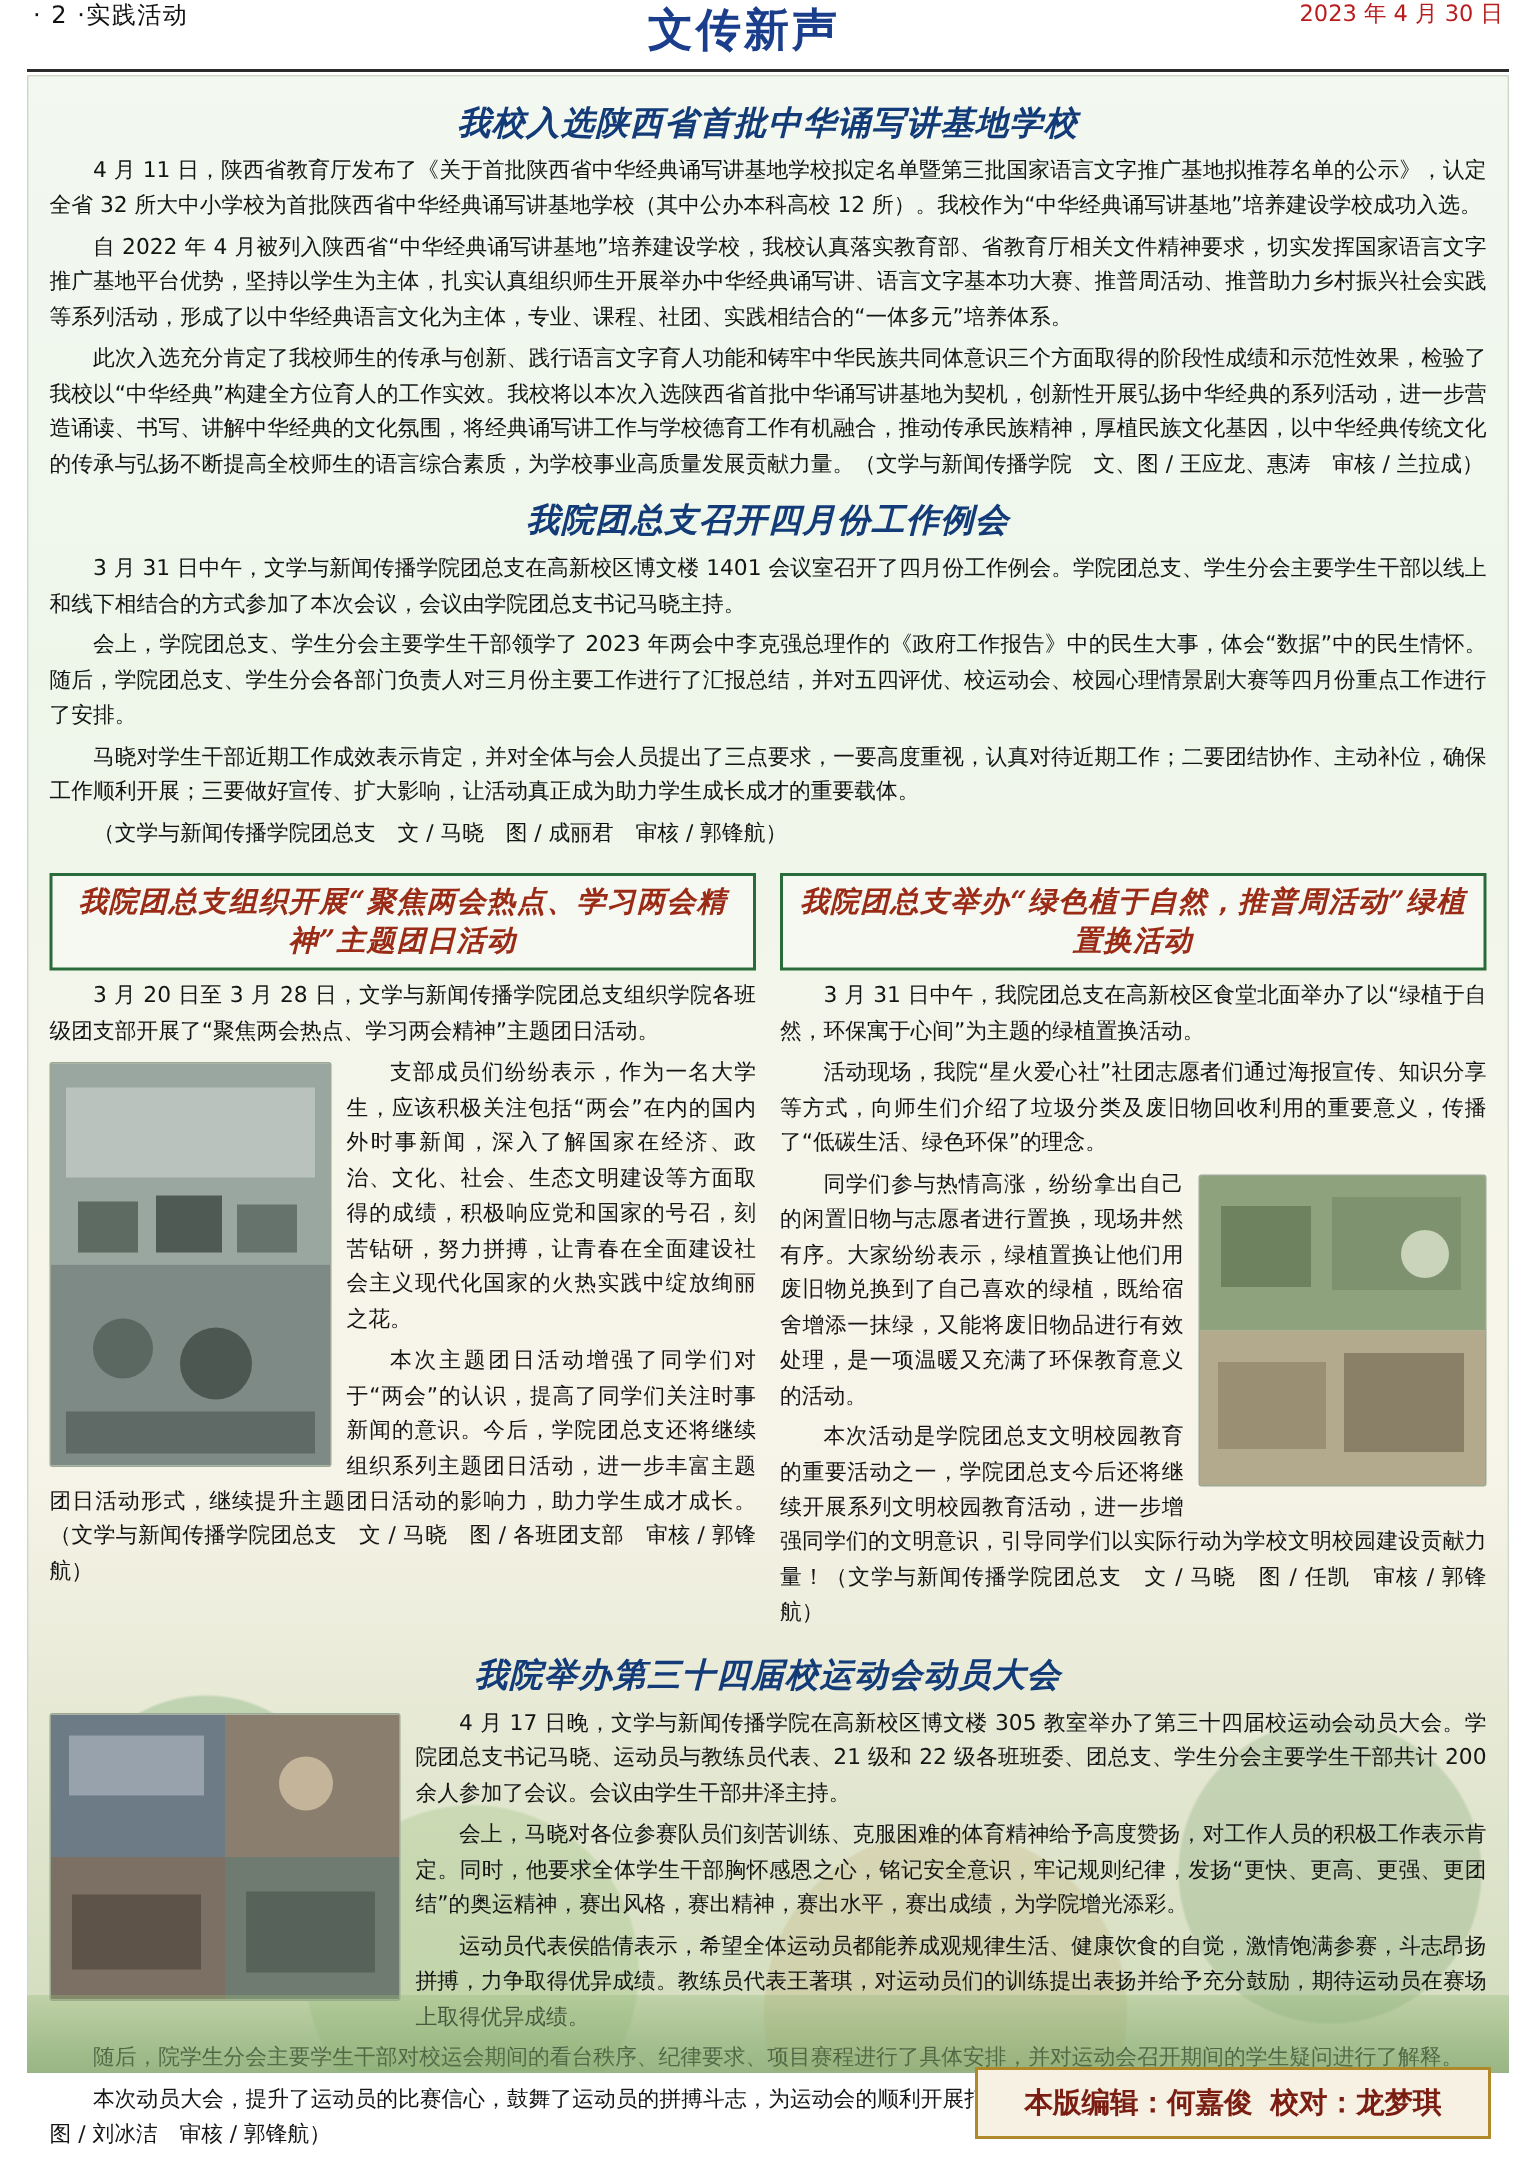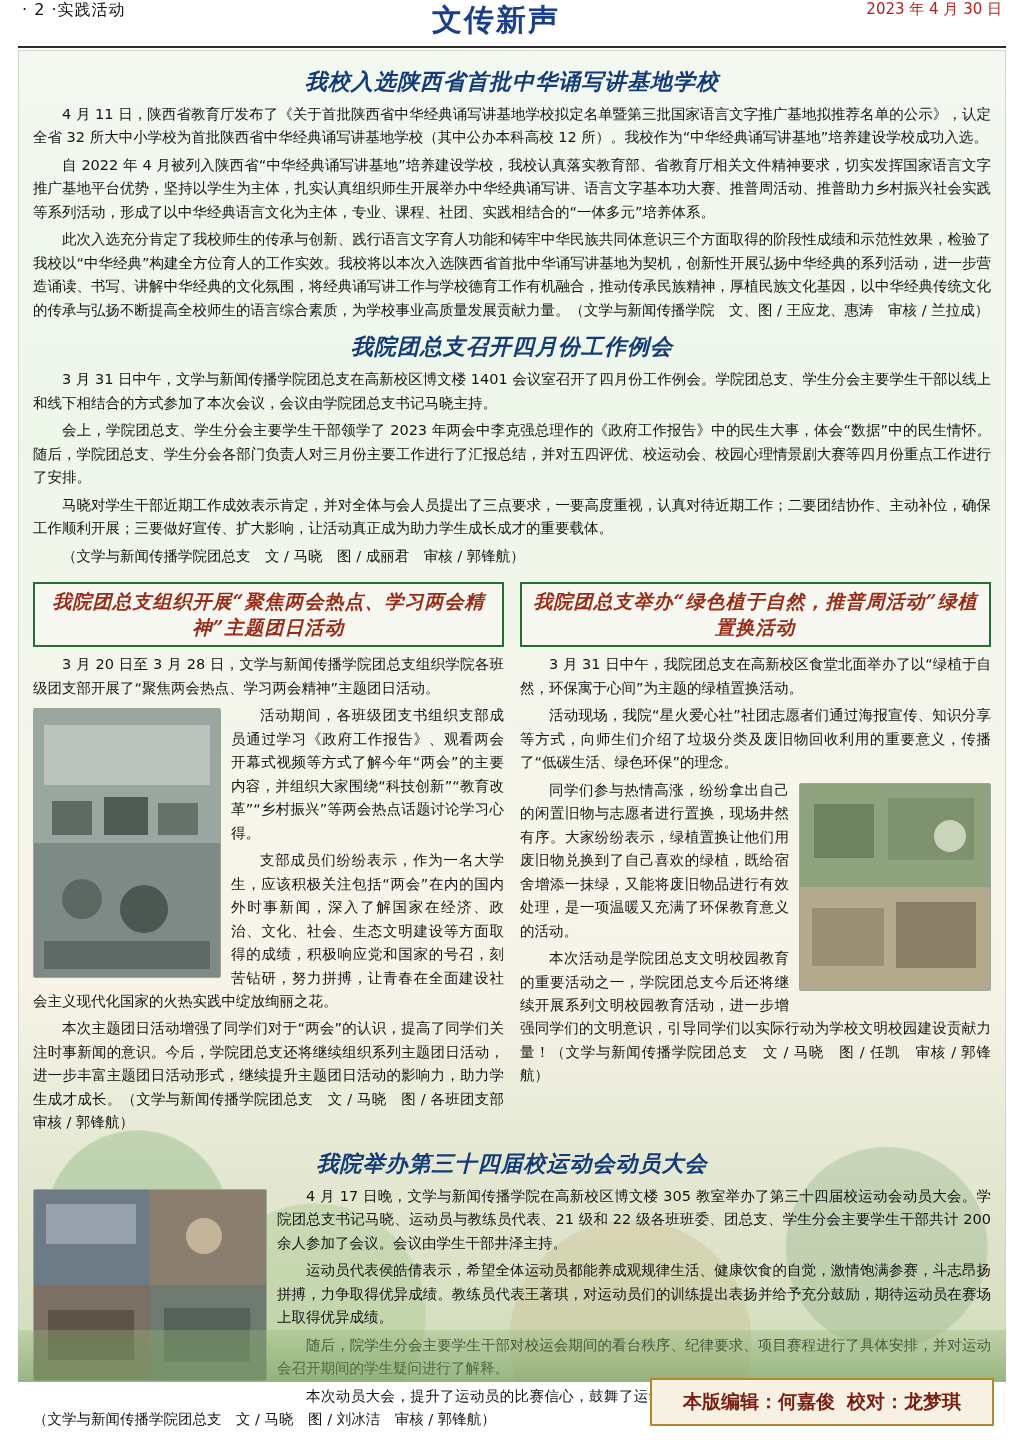--- a/index.html
+++ b/index.html
@@ -126,21 +126,20 @@
             <rect y="134" width="186" height="134" fill="#7e8a86"></rect>
             <rect x="10" y="16" width="166" height="60" fill="#cfd6cf" opacity=".6"></rect>
             <rect x="18" y="92" width="40" height="34" fill="#5d6b63"></rect>
             <rect x="70" y="88" width="44" height="38" fill="#4e5a53"></rect>
             <rect x="124" y="94" width="40" height="32" fill="#66736c"></rect>
             <circle cx="48" cy="190" r="20" fill="#5b6761"></circle>
             <circle cx="110" cy="200" r="24" fill="#4c5752"></circle>
             <rect x="10" y="232" width="166" height="28" fill="#3f4a45" opacity=".5"></rect>
           </svg>
         </div>
-        <p class="body">活动期间，各班级团支书组织支部成员通过学习《政府工作报告》、观看两会开幕式视频等方式了解今年“两会”的主要内容，并组织大家围绕“科技创新”“教育改革”“乡村振兴”等两会热点话题讨论学习心得。</p>
         <p class="body">支部成员们纷纷表示，作为一名大学生，应该积极关注包括“两会”在内的国内外时事新闻，深入了解国家在经济、政治、文化、社会、生态文明建设等方面取得的成绩，积极响应党和国家的号召，刻苦钻研，努力拼搏，让青春在全面建设社会主义现代化国家的火热实践中绽放绚丽之花。</p>
         <p class="body">本次主题团日活动增强了同学们对于“两会”的认识，提高了同学们关注时事新闻的意识。今后，学院团总支还将继续组织系列主题团日活动，进一步丰富主题团日活动形式，继续提升主题团日活动的影响力，助力学生成才成长。（文学与新闻传播学院团总支　文 / 马晓　图 / 各班团支部　审核 / 郭锋航）</p>
       </div>
 
       <div class="col clearfix">
         <h2 class="head boxed">我院团总支举办“绿色植于自然，推普周活动”绿植置换活动</h2>
         <p class="body">3 月 31 日中午，我院团总支在高新校区食堂北面举办了以“绿植于自然，环保寓于心间”为主题的绿植置换活动。</p>
         <p class="body">活动现场，我院“星火爱心社”社团志愿者们通过海报宣传、知识分享等方式，向师生们介绍了垃圾分类及废旧物回收利用的重要意义，传播了“低碳生活、绿色环保”的理念。</p>
         <div class="photo wrap-right" style="width:190px;height:206px;">
           <svg class="p-img" viewBox="0 0 190 206" preserveAspectRatio="none">
@@ -166,20 +165,21 @@
           <rect x="116" width="116" height="95" fill="#8a7f6e"></rect>
           <rect y="95" width="116" height="95" fill="#7c6f63"></rect>
           <rect x="116" y="95" width="116" height="95" fill="#6f7a70"></rect>
           <rect x="12" y="14" width="90" height="40" fill="#aab4bd" opacity=".7"></rect>
           <circle cx="170" cy="46" r="18" fill="#c4b49a"></circle>
           <rect x="14" y="120" width="86" height="50" fill="#5d5349"></rect>
           <rect x="130" y="118" width="86" height="54" fill="#57635a"></rect>
         </svg>
       </div>
       <p class="body">4 月 17 日晚，文学与新闻传播学院在高新校区博文楼 305 教室举办了第三十四届校运动会动员大会。学院团总支书记马晓、运动员与教练员代表、21 级和 22 级各班班委、团总支、学生分会主要学生干部共计 200 余人参加了会议。会议由学生干部井泽主持。</p>
+      <p class="body">会上，马晓对各位参赛队员们刻苦训练、克服困难的体育精神给予高度赞扬，对工作人员的积极工作表示肯定。同时，他要求全体学生干部胸怀感恩之心，铭记安全意识，牢记规则纪律，发扬“更快、更高、更强、更团结”的奥运精神，赛出风格，赛出精神，赛出水平，赛出成绩，为学院增光添彩。</p>
       <p class="body">运动员代表侯皓倩表示，希望全体运动员都能养成观规律生活、健康饮食的自觉，激情饱满参赛，斗志昂扬拼搏，力争取得优异成绩。教练员代表王著琪，对运动员们的训练提出表扬并给予充分鼓励，期待运动员在赛场上取得优异成绩。</p>
       <p class="body">随后，院学生分会主要学生干部对校运会期间的看台秩序、纪律要求、项目赛程进行了具体安排，并对运动会召开期间的学生疑问进行了解释。</p>
       <p class="body">本次动员大会，提升了运动员的比赛信心，鼓舞了运动员的拼搏斗志，为运动会的顺利开展打下了基础。（文学与新闻传播学院团总支　文 / 马晓　图 / 刘冰洁　审核 / 郭锋航）</p>
     </div>
 
   </div>
 </div>
 
 <div class="footer-band"></div>
 

